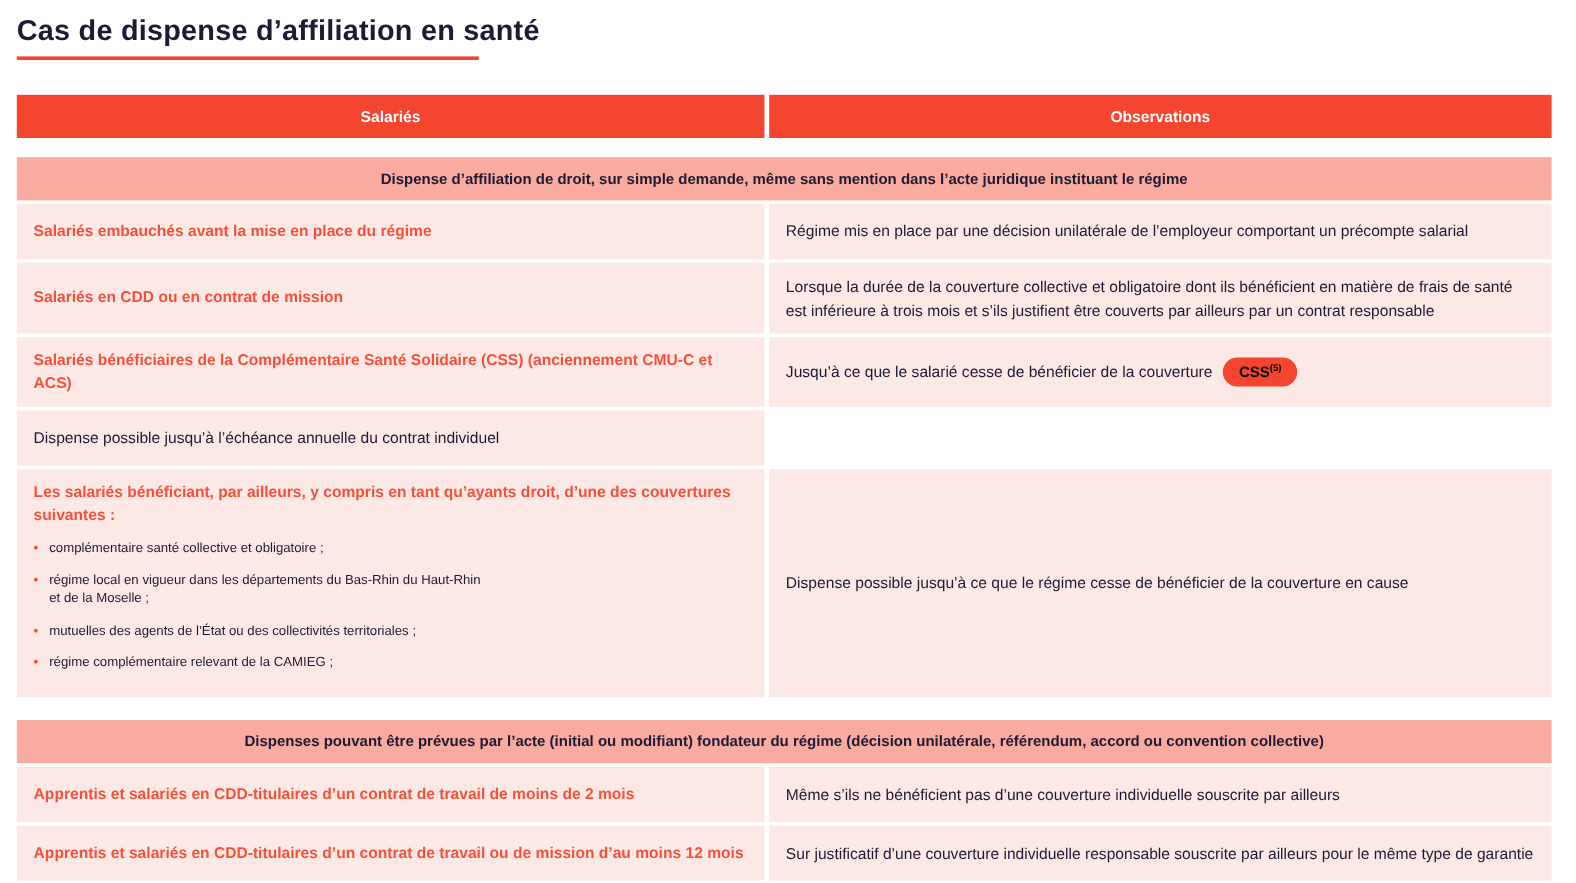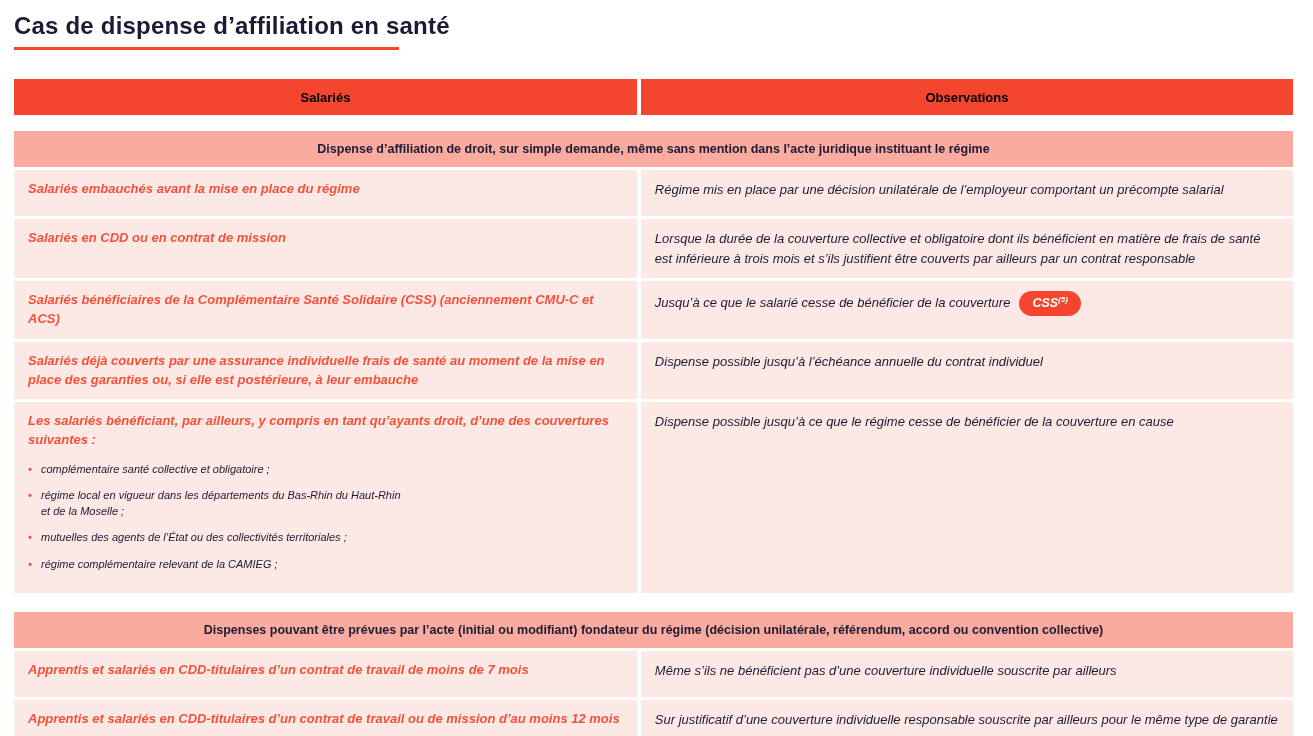--- a/index.html
+++ b/index.html
@@ -38,21 +38,21 @@
   .grid2{
     display:grid;
     grid-template-columns:48.7% 1fr;
     column-gap:4px;
   }
   .header-row{
     min-height:36px;
   }
   .header-cell{
     background:var(--accent);
-    color:#000000;
+    color:#ffffff;
     font-weight:bold;
     font-size:13px;
     display:flex;
     align-items:center;
     justify-content:center;
   }
   .sections{
     display:flex;
     flex-direction:column;
     gap:3px;
@@ -71,22 +71,21 @@
     padding:4px 20px;
   }
   .row{
     min-height:46px;
   }
   .cell{
     background:var(--row-bg);
     padding:10px 14px;
     display:flex;
     flex-direction:column;
-    justify-content:flex-start;
-    font-style:italic;
+    justify-content:center;
   }
   .row-title{
     color:var(--accent-text);
     font-weight:bold;
     font-size:13px;
     line-height:1.45;
   }
   .obs-wrap{
     font-size:13px;
     line-height:1.5;
@@ -108,21 +107,21 @@
   .bullets li::before{
     content:"\2022";
     position:absolute;
     left:0;
     color:var(--accent-text);
     font-weight:bold;
   }
   .pill{
     display:inline-block;
     background:var(--accent);
-    color:#ffffff;
+    color:#000000;
     font-weight:bold;
     font-size:12.5px;
     line-height:1;
     border-radius:999px;
     padding:5px 13px 6px;
     margin-left:9px;
     vertical-align:middle;
     white-space:nowrap;
     cursor:pointer;
   }
@@ -164,23 +163,20 @@
         <div class="grid2 row">
           <div class="cell">
             <div class="row-title">Salariés bénéficiaires de la Complémentaire Santé Solidaire (CSS) (anciennement CMU-C et ACS)</div>
           </div>
           <div class="cell">
             <div class="obs-wrap"><span>Jusqu’à ce que le salarié cesse de bénéficier de la couverture</span><span class="pill"><span>CSS</span><sup>(5)</sup></span></div>
           </div>
         </div>
         <div class="grid2 row">
           <div class="cell">
-            <div class="row-title">Salariés déjà couverts par une assurance individuelle frais de santé au moment de la mise en place des garanties ou, si elle est postérieure, à leur embauche</div>
-          </div>
-          <div class="cell">
             <div class="obs-wrap"><span>Dispense possible jusqu’à l’échéance annuelle du contrat individuel</span></div>
           </div>
         </div>
         <div class="grid2 row">
           <div class="cell">
             <div class="row-title">Les salariés bénéficiant, par ailleurs, y compris en tant qu’ayants droit, d’une des couvertures suivantes :</div>
             <ul class="bullets">
               <li>complémentaire santé collective et obligatoire ;</li>
               <li>régime local en vigueur dans les départements du Bas-Rhin du Haut-Rhin
 et de la Moselle ;</li>
@@ -188,21 +184,21 @@
               <li>régime complémentaire relevant de la CAMIEG ;</li>
             </ul>
           </div>
           <div class="cell">
             <div class="obs-wrap"><span>Dispense possible jusqu’à ce que le régime cesse de bénéficier de la couverture en cause</span></div>
           </div>
         </div>
         <div class="band">Dispenses pouvant être prévues par l’acte (initial ou modifiant) fondateur du régime (décision unilatérale, référendum, accord ou convention collective)</div>
         <div class="grid2 row">
           <div class="cell">
-            <div class="row-title">Apprentis et salariés en CDD-titulaires d’un contrat de travail de moins de 7 mois</div>
+            <div class="row-title">Apprentis et salariés en CDD-titulaires d’un contrat de travail de moins de 2 mois</div>
           </div>
           <div class="cell">
             <div class="obs-wrap"><span>Même s’ils ne bénéficient pas d’une couverture individuelle souscrite par ailleurs</span></div>
           </div>
         </div>
         <div class="grid2 row">
           <div class="cell">
             <div class="row-title">Apprentis et salariés en CDD-titulaires d’un contrat de travail ou de mission d’au moins 12 mois</div>
           </div>
           <div class="cell">

